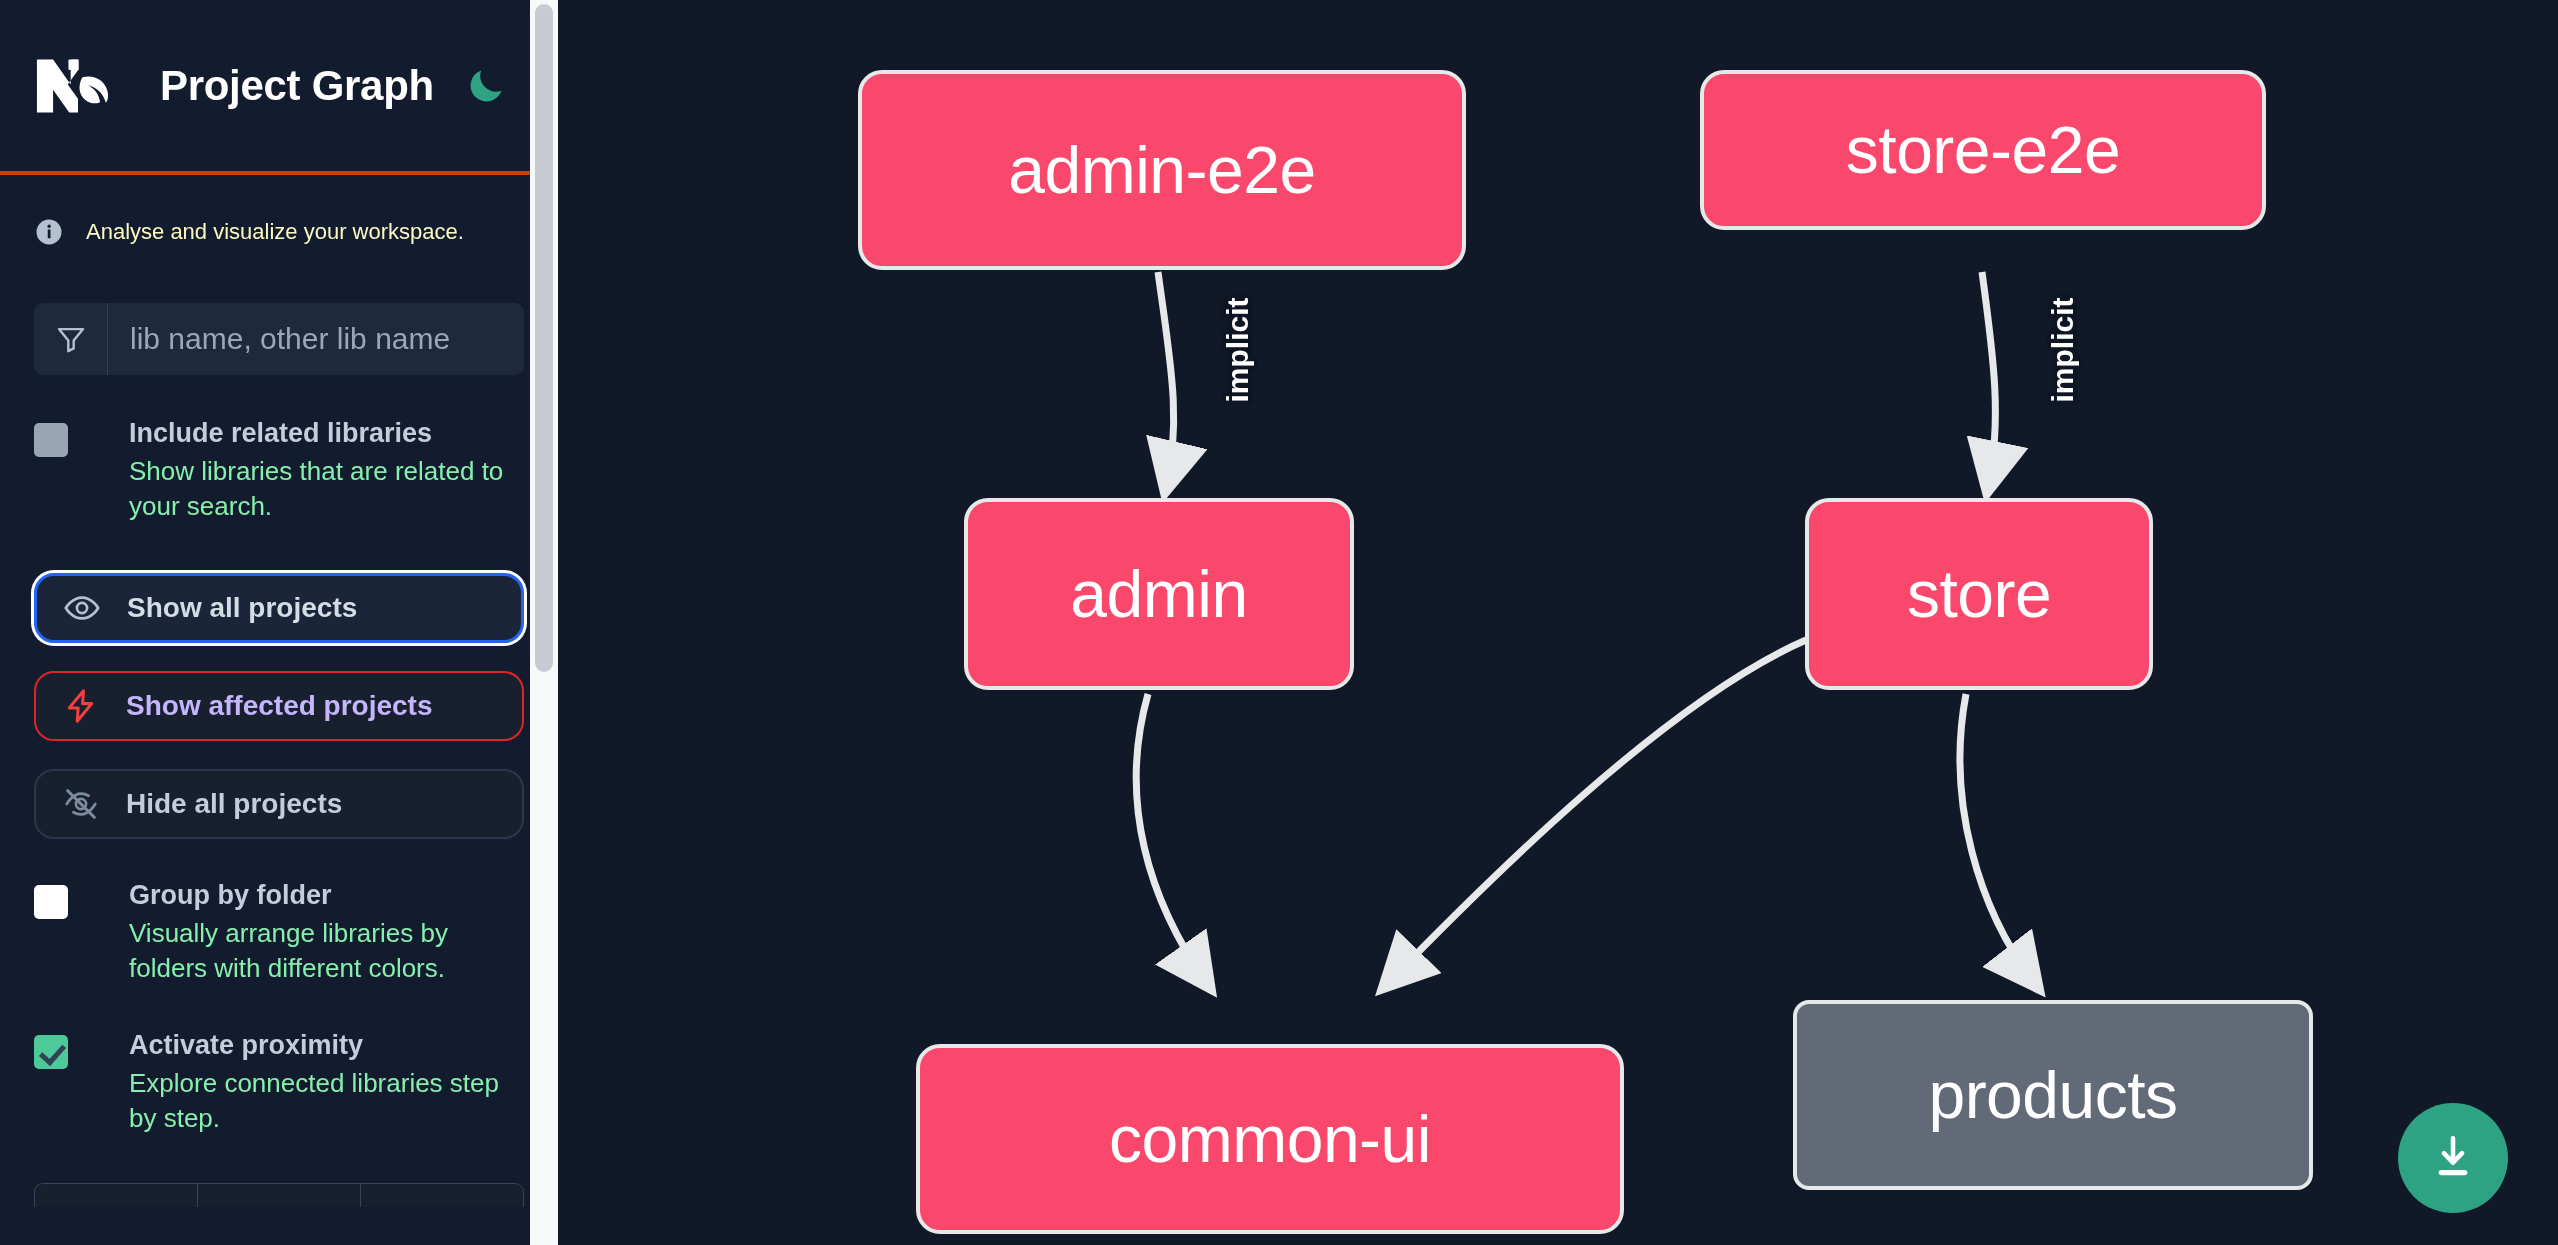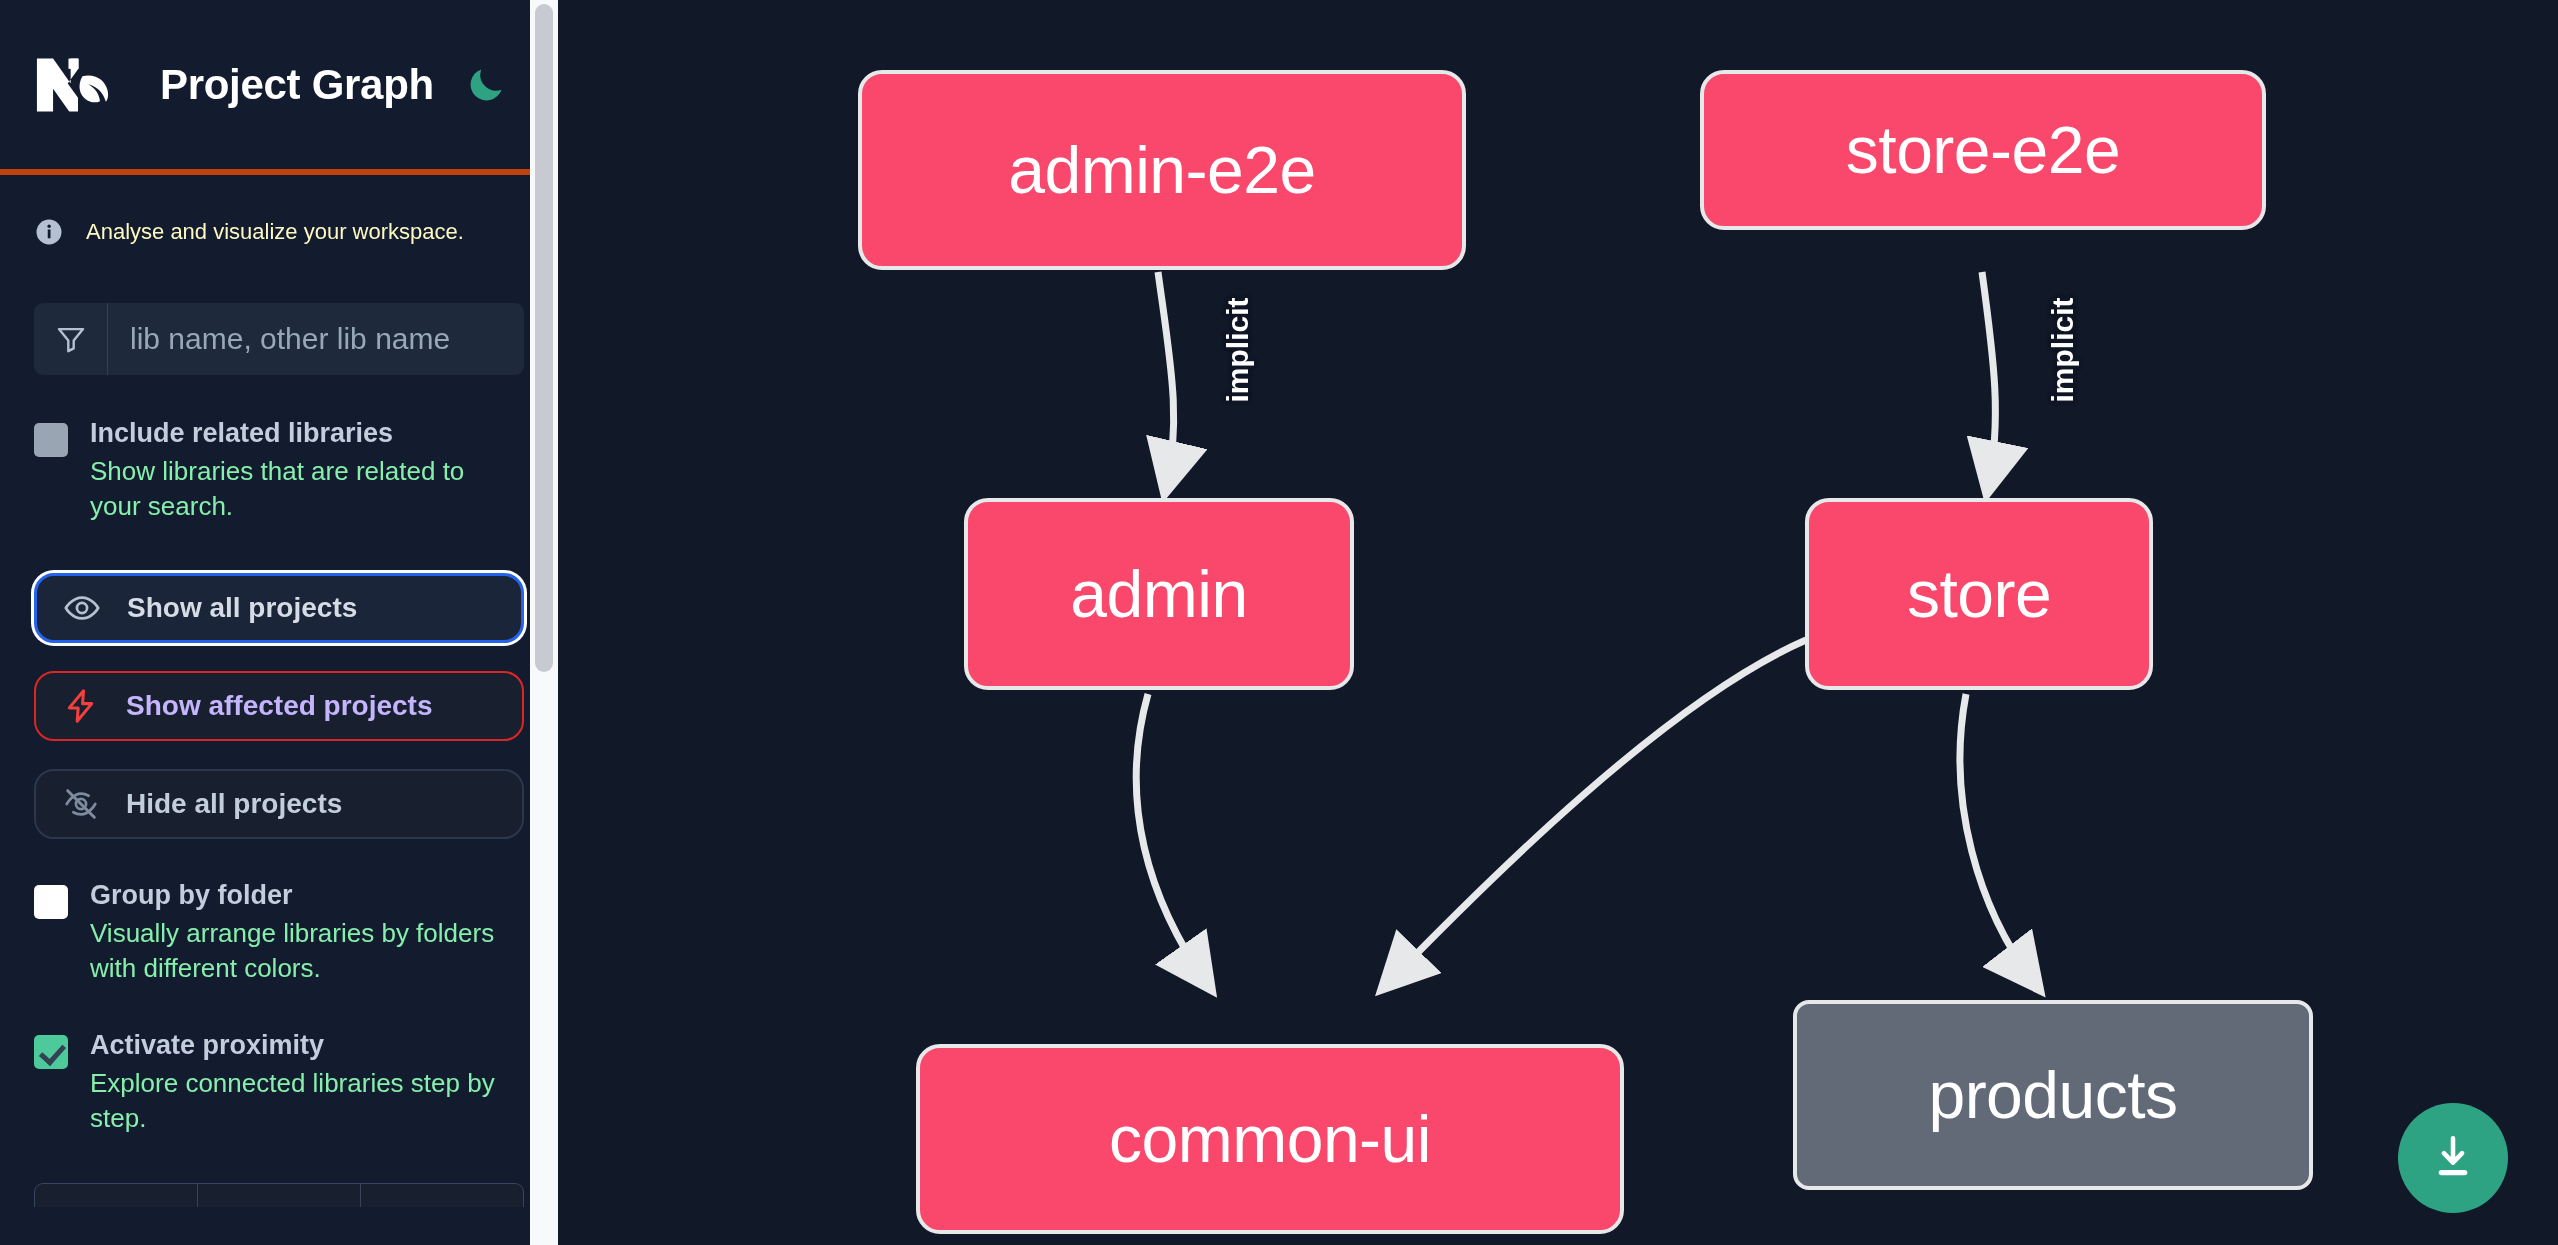--- a/index.html
+++ b/index.html
@@ -16,21 +16,21 @@
     position: relative;
     width: 558px; height: 1245px;
     background: #131c2e;
     flex: 0 0 558px;
     overflow: hidden;
   }
   .sb-header {
     height: 175px;
     display: flex; align-items: center;
     padding: 0 34px;
-    border-bottom: 6px solid #c2410c;
+    border-bottom: 4px solid #c2410c;
   }
   .nx-logo { width: 88px; height: 62px; flex: 0 0 88px; }
   .app-title {
     color: #ffffff;
     font-size: 42px;
     font-weight: 700;
     letter-spacing: -0.3px;
     margin-left: 38px;
     white-space: nowrap;
   }
@@ -77,20 +77,21 @@
     color: #cbd5e1;
     font-size: 30px;
     font-family: "Liberation Sans", sans-serif;
     padding: 0 22px;
   }
   .filter-input::placeholder { color: #99a7bb; }
 
   .check-row {
     display: flex;
     margin-top: 42px;
+    gap: 39px;
   }
   .cb {
     width: 34px; height: 34px;
     flex: 0 0 34px;
     border-radius: 5px;
     margin-top: 6px;
     position: relative;
   }
   .cb-grey { background: #9aa5b4; }
   .cb-white { background: #ffffff; }

